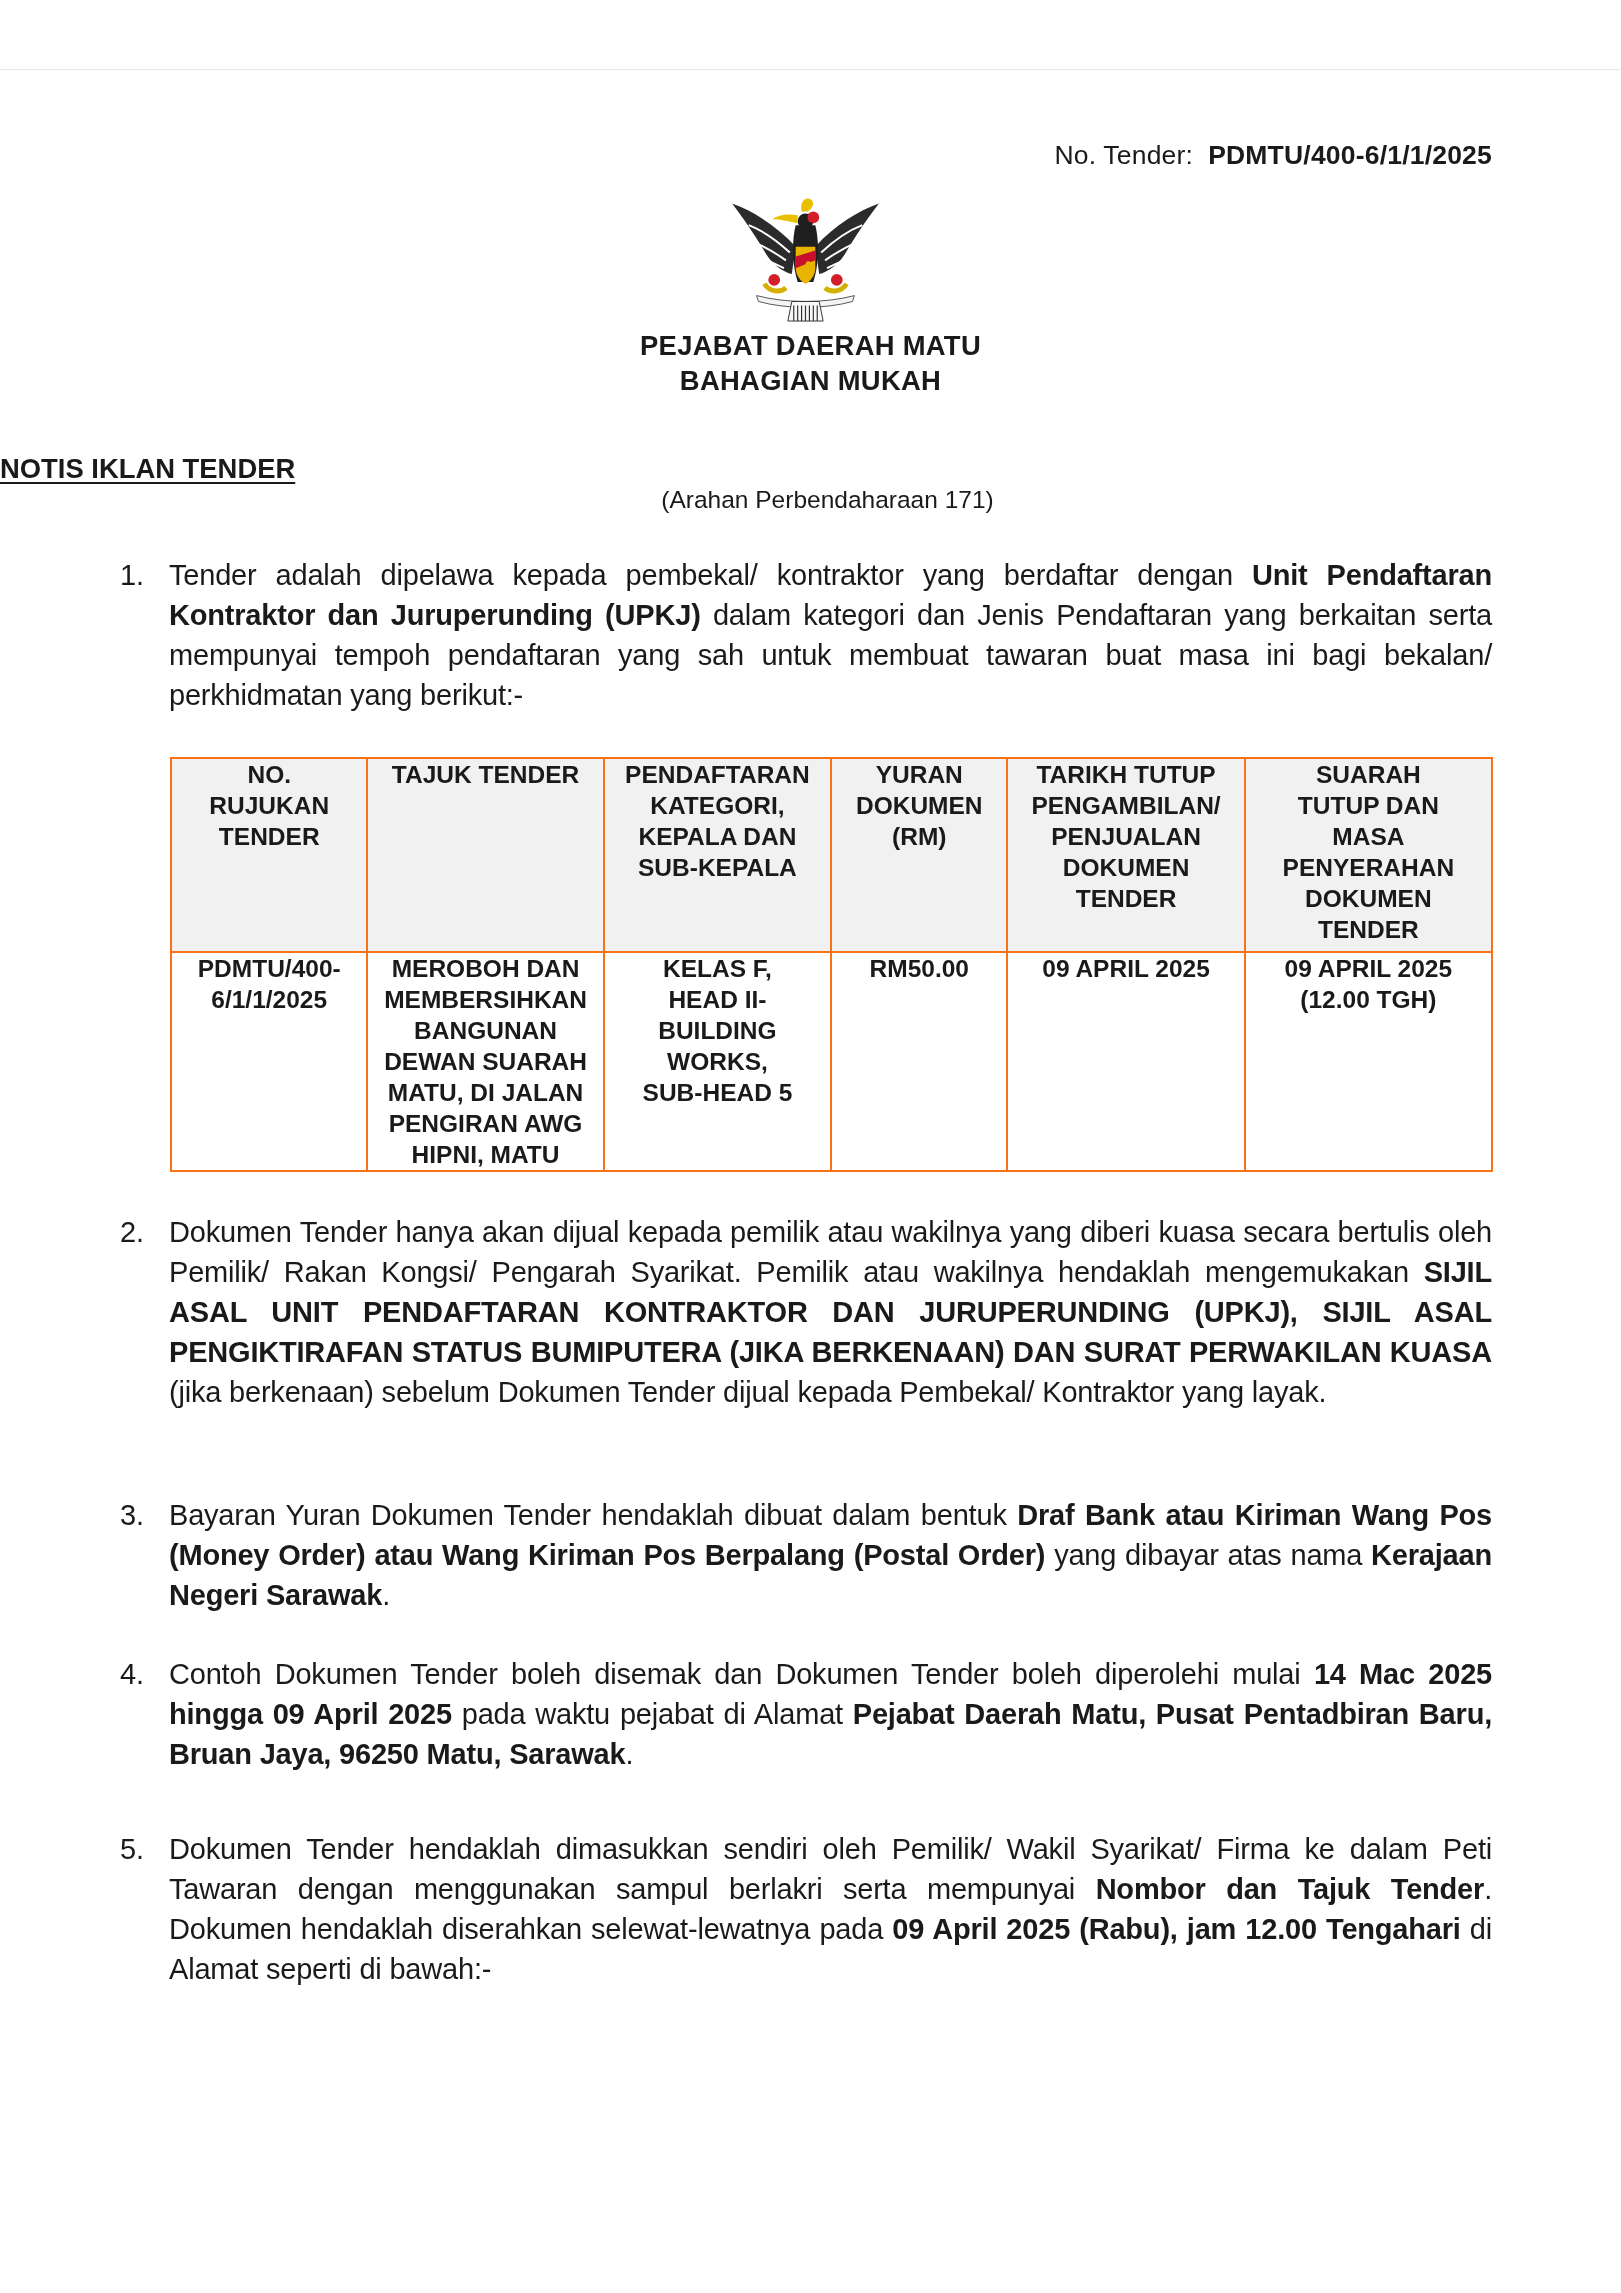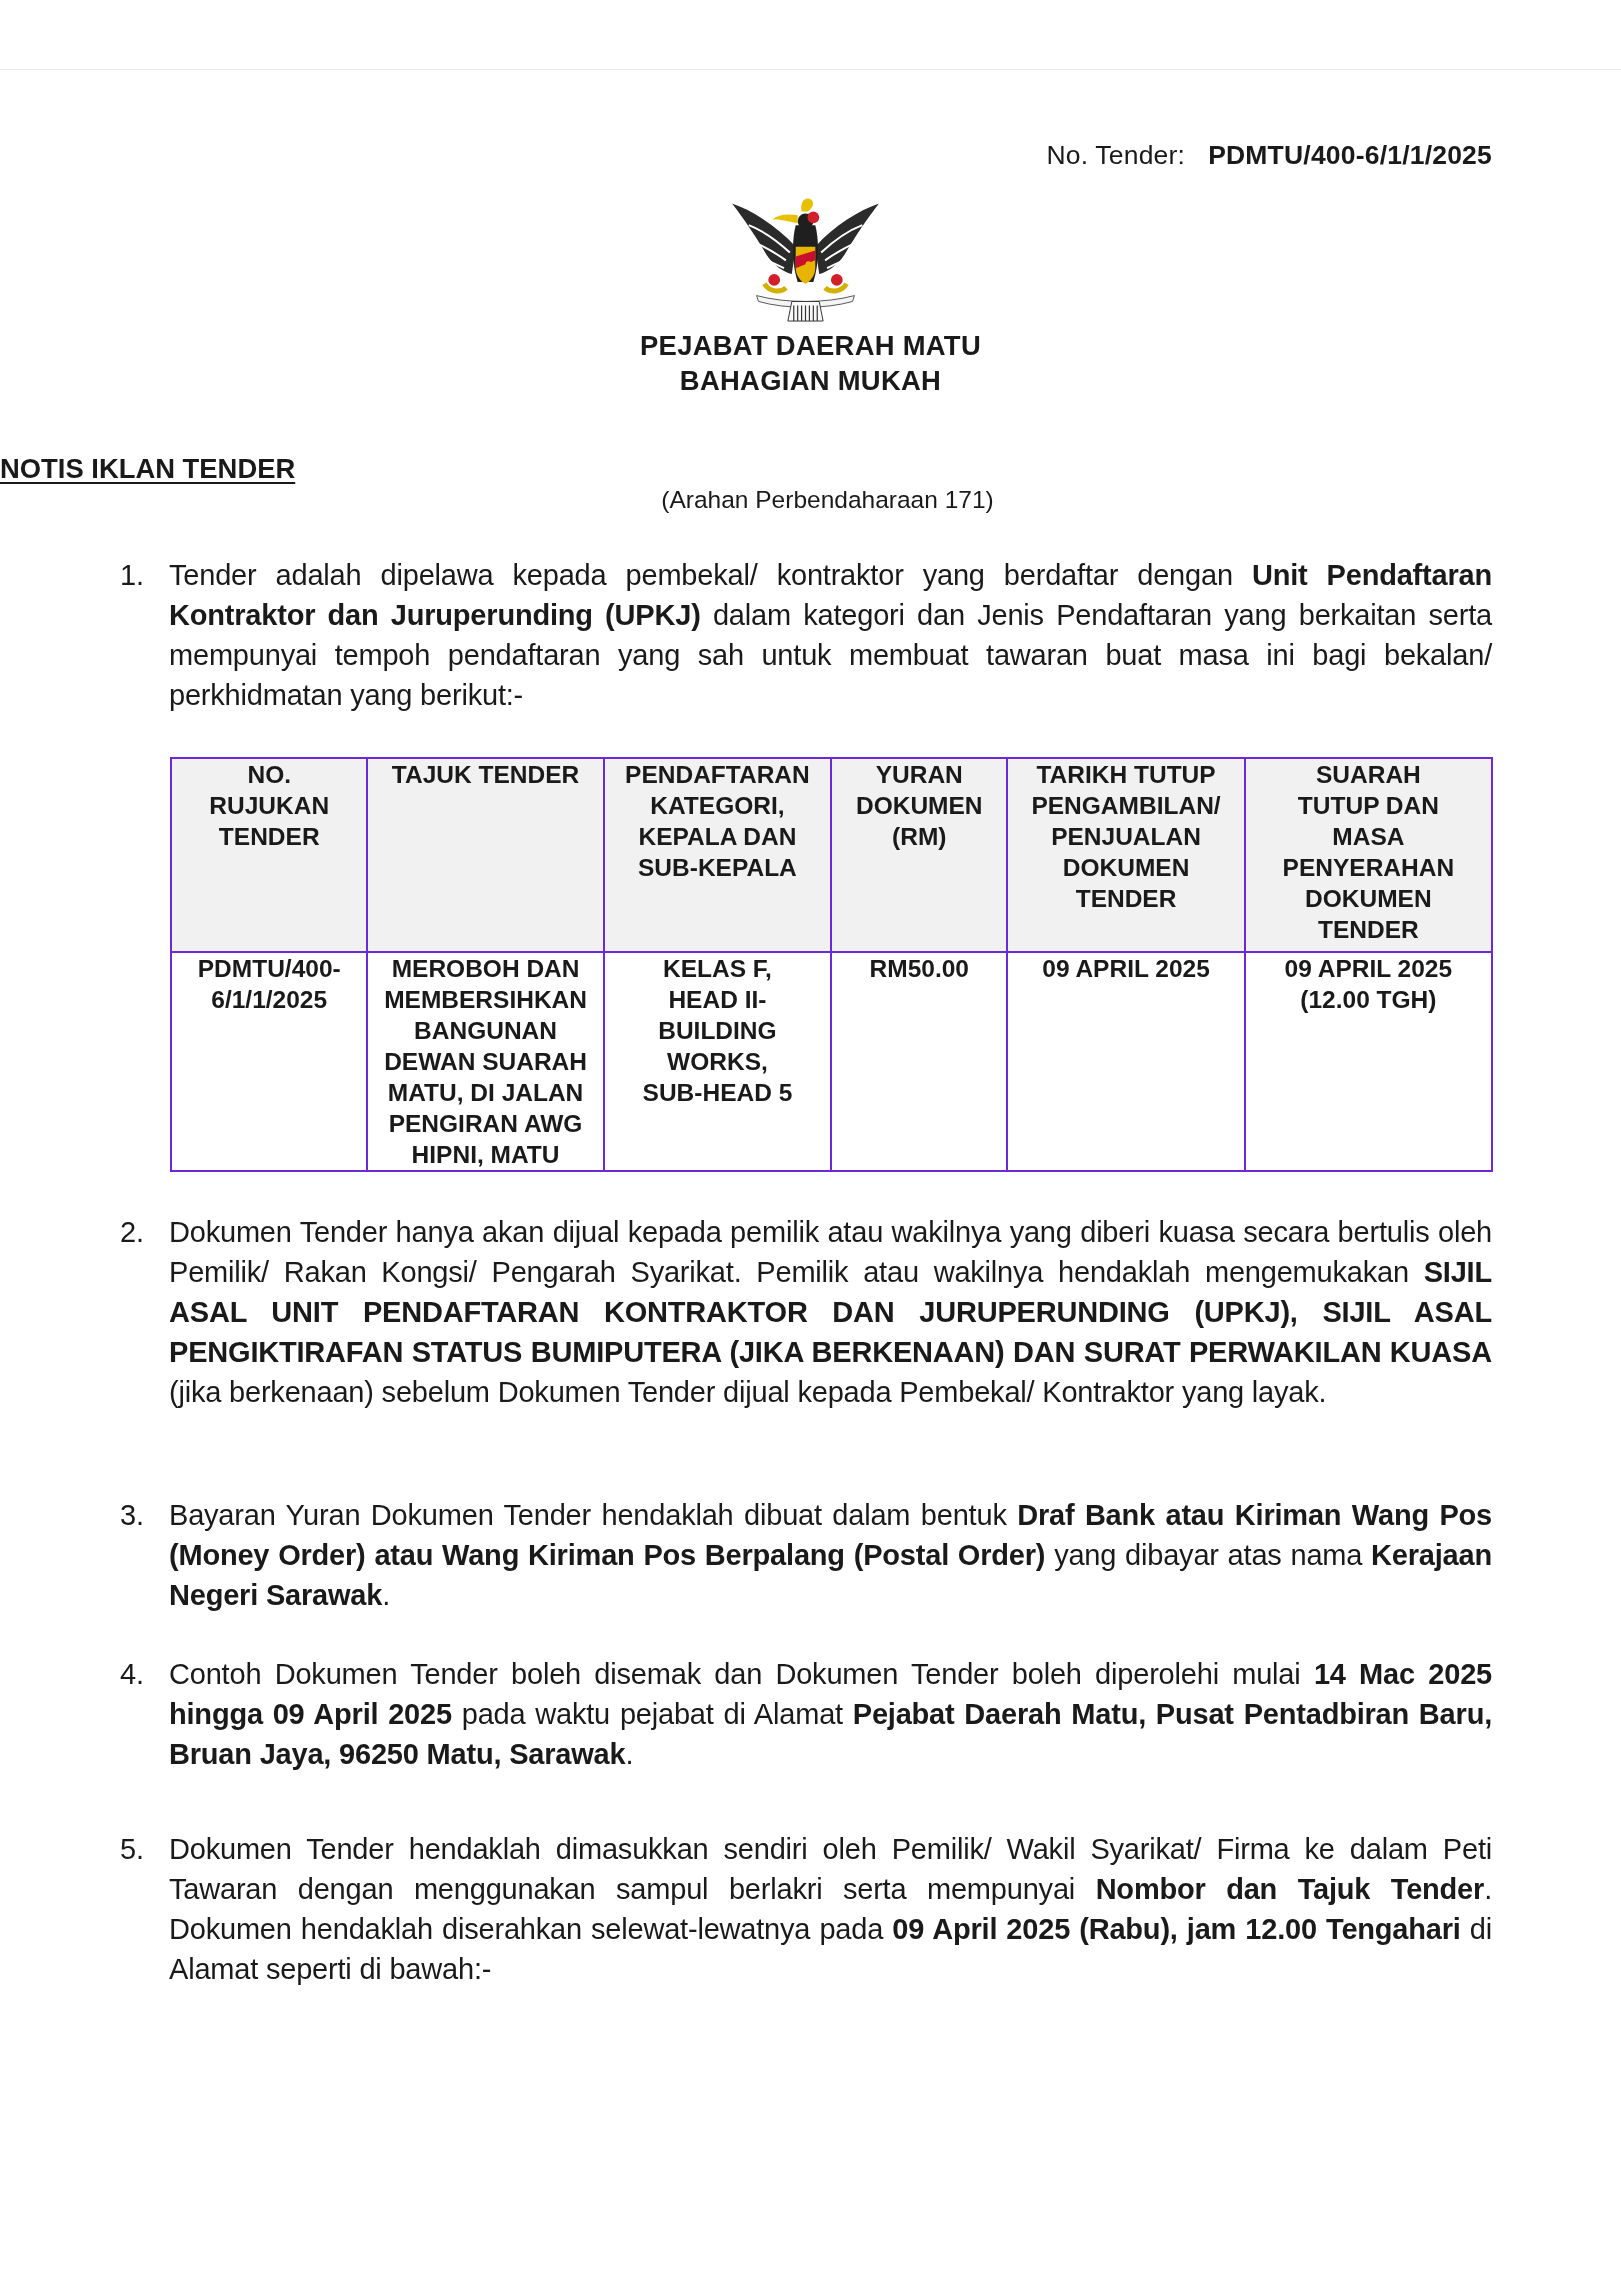--- a/index.html
+++ b/index.html
@@ -24,21 +24,21 @@
       background: #e8e6ee;
     }
     .tender-no {
       position: absolute;
       top: 140px;
       right: 129px;
       font-size: 26.5px;
       letter-spacing: 0.2px;
     }
     .tender-no .label { font-weight: normal; }
-    .tender-no .value { font-weight: bold; margin-left: 23px; }
+    .tender-no .value { font-weight: bold; margin-left: 15px; }
 
     .crest {
       position: absolute;
       left: 727px;
       top: 186px;
       width: 157px;
       height: 137px;
     }
 
     .office-header {
@@ -106,21 +106,21 @@
       top: 757px;
       width: 1323px;
       border-collapse: collapse;
       font-size: 24.5px;
       font-weight: bold;
       text-align: center;
       line-height: 31px;
     }
     table.tender-table th,
     table.tender-table td {
-      border: 2px solid #6d28d9;
+      border: 2px solid #f97316;
       vertical-align: top;
       padding: 0 3.9px;
     }
     table.tender-table th {
       background: #f1f1f1;
       font-weight: bold;
       height: 192px;
     }
     table.tender-table td {
       height: 216px;

